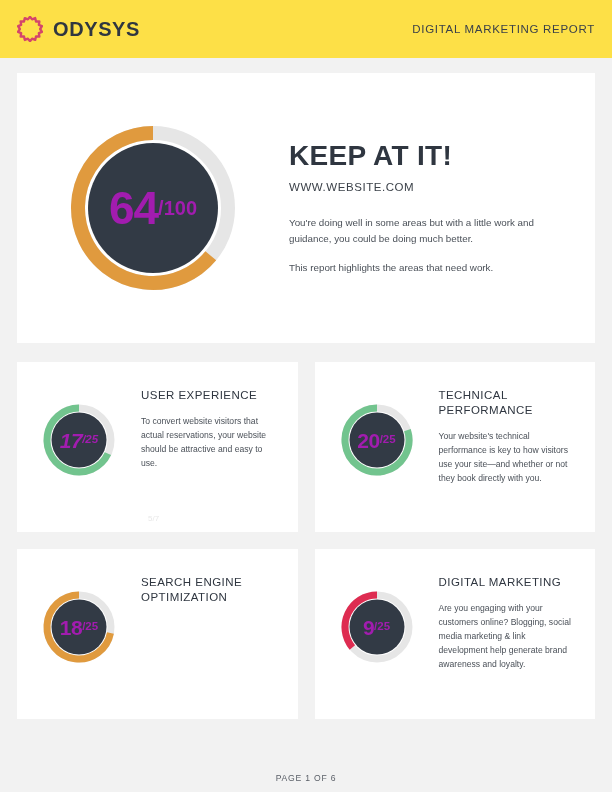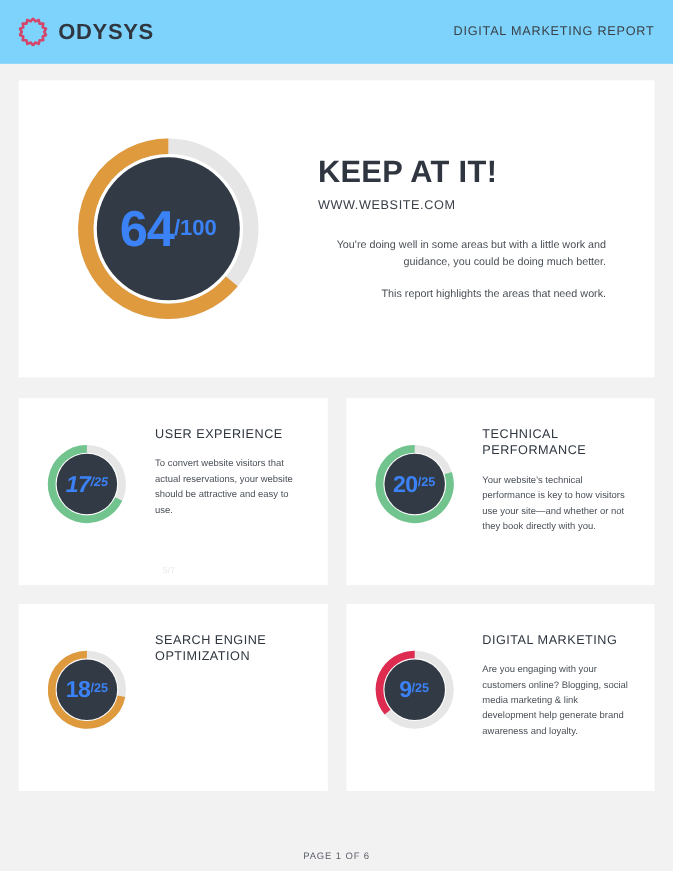--- a/index.html
+++ b/index.html
@@ -16,21 +16,21 @@
     overflow: hidden;
   }
 
   
   .page-header {
     height: 58px;
     padding: 0 17px;
     display: flex;
     align-items: center;
     justify-content: space-between;
-    background: #7dd3fc;
+    background: #fde047;
   }
   .brand {
     display: flex;
     align-items: center;
     gap: 10px;
   }
   .brand-mark {
     width: 26px;
     height: 26px;
     display: block;
@@ -82,21 +82,20 @@
     color: #3b4149;
     letter-spacing: 0.55px;
     margin: 0 0 22px 0;
   }
   .hero-para {
     font-size: 9.8px;
     color: #4a5058;
     line-height: 1.62;
     margin: 0 0 13px 0;
     max-width: 262px;
-    text-align: right;
   }
   .hero-para:last-child { margin-bottom: 0; }
 
   
   .cards {
     position: absolute;
     left: 17px;
     top: 362px;
     width: 578px;
     display: flex;
@@ -158,21 +157,21 @@
   }
 
   
   .gauge { position: relative; display: block; }
   .gauge-label {
     position: absolute;
     inset: 0;
     display: flex;
     align-items: center;
     justify-content: center;
-    color: #3b82f6;
+    color: #a21caf;
     font-weight: bold;
     pointer-events: none;
   }
   .gauge-label .num { line-height: 1; }
   .gauge-label .den { line-height: 1; }
 
   .gauge-hero .num { font-size: 46px; letter-spacing: -1px; }
   .gauge-hero .den { font-size: 20px; }
   .gauge-small .num { font-size: 21px; letter-spacing: -0.5px; }
   .gauge-small .den { font-size: 11.5px; }

